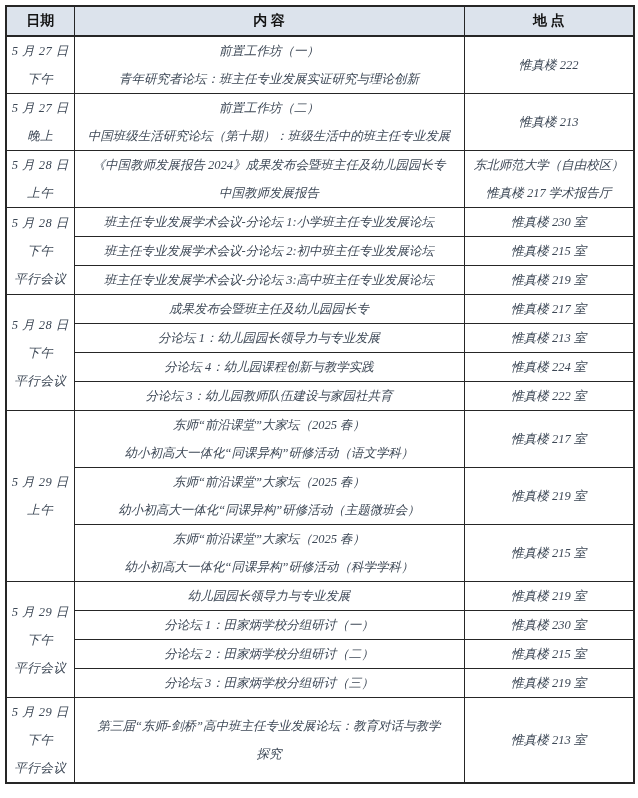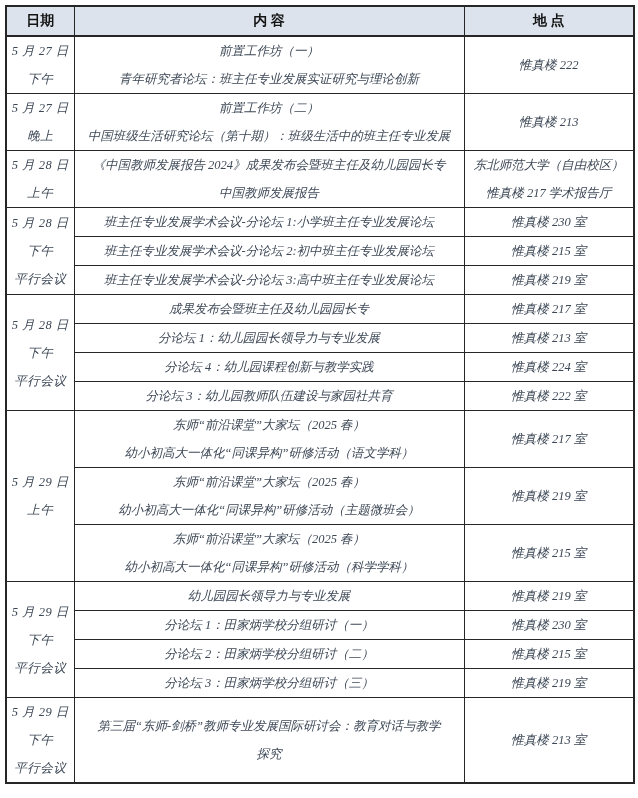--- a/index.html
+++ b/index.html
@@ -248,21 +248,21 @@
             <div class="line">惟真楼 219 室</div>
           </td>
         </tr>
         <tr>
           <td class="date-cell" rowspan="1">
             <div class="line">5 月 29 日</div>
             <div class="line">下午</div>
             <div class="line">平行会议</div>
           </td>
           <td class="content-cell">
-            <div class="line">第三届“东师-剑桥”教师专业发展国际研讨会：教育对话与教学</div>
+            <div class="line">第三届“东师-剑桥”高中班主任专业发展论坛：教育对话与教学</div>
             <div class="line">探究</div>
           </td>
           <td class="location-cell">
             <div class="line">惟真楼 213 室</div>
           </td>
         </tr>
       </tbody>
   </table>
 </div>
 

